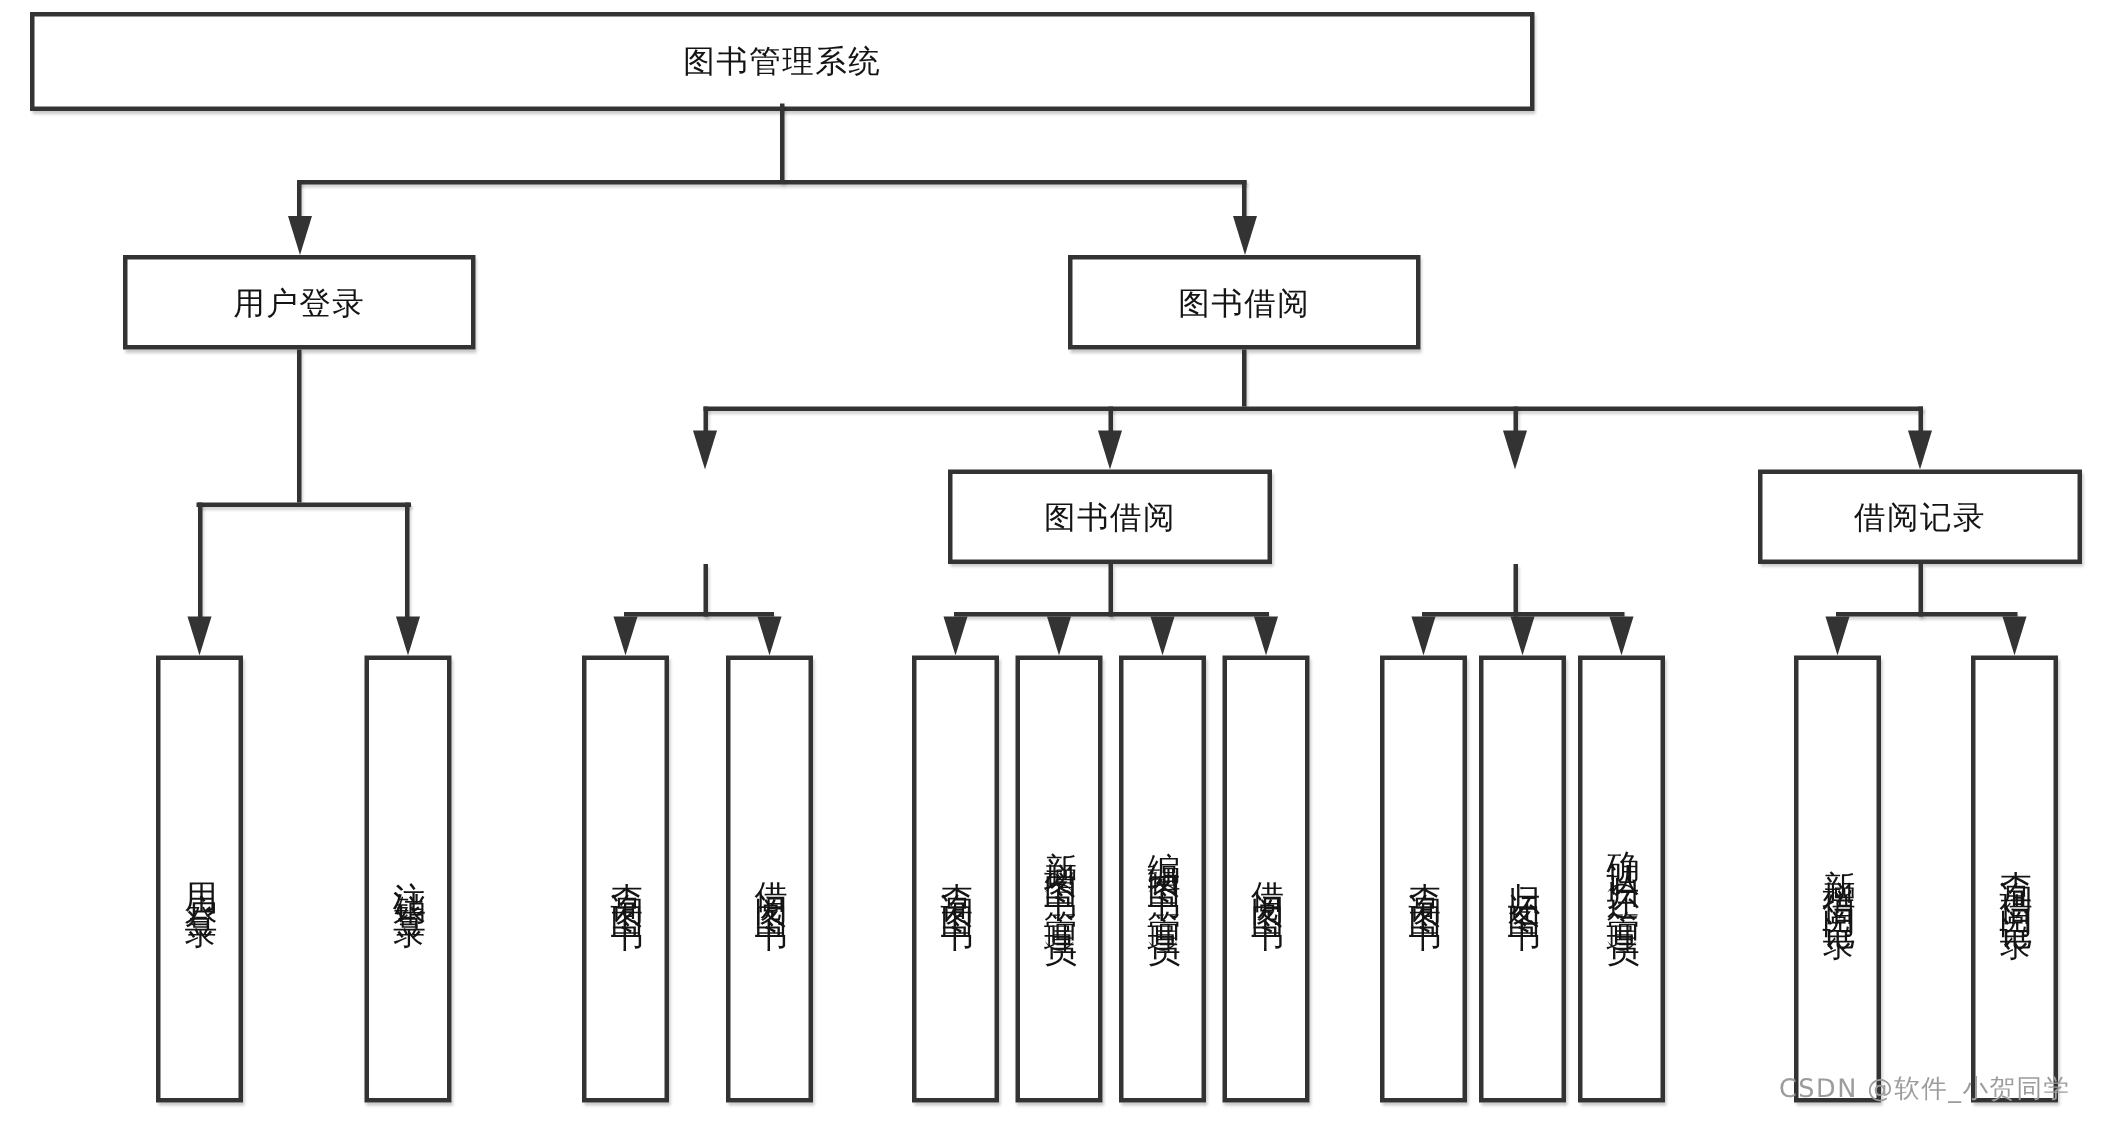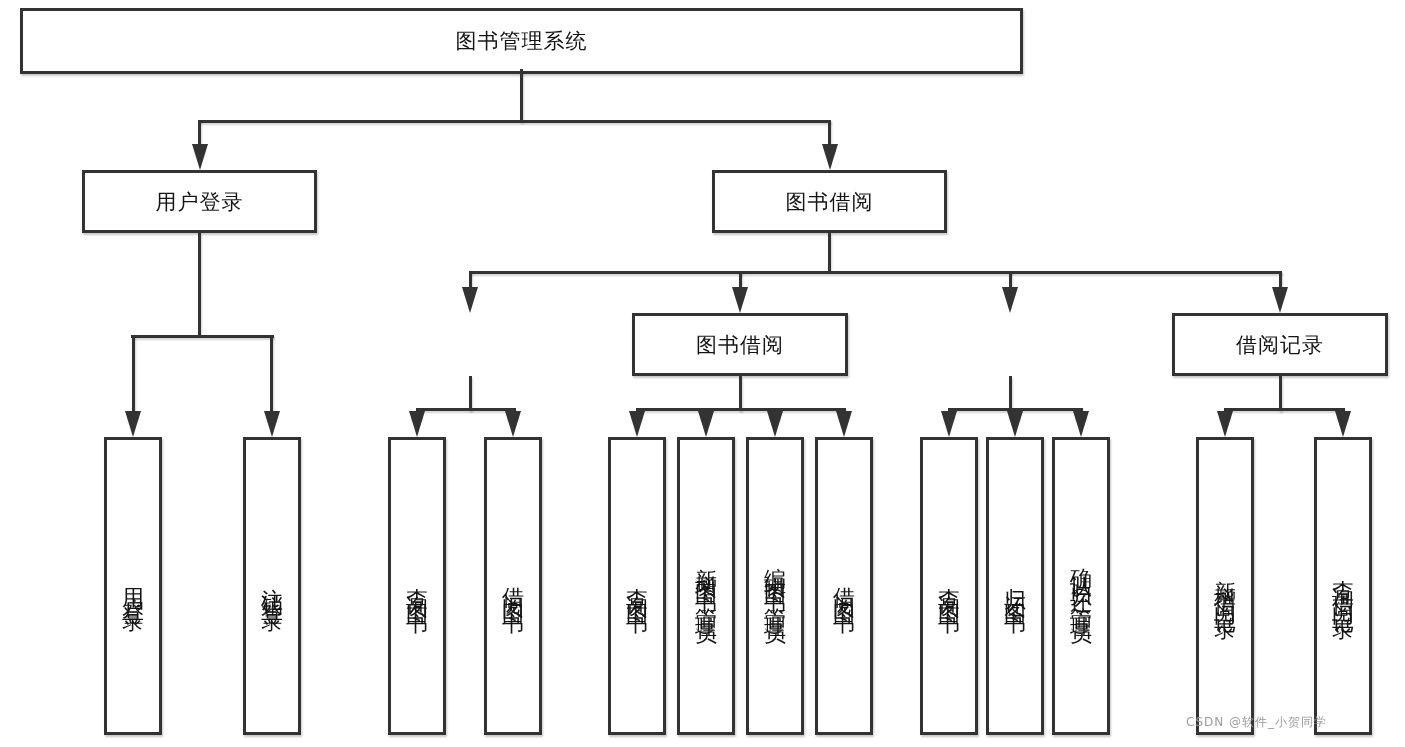--- a/index.html
+++ b/index.html
@@ -43,21 +43,21 @@
   .arrow{
     position:absolute;
     width:0;height:0;
     border-left:8px solid transparent;
     border-right:8px solid transparent;
     border-top:26px solid #333333;
   }
   .watermark{
     position:absolute;
     left:1186px;top:714px;
-    font-size:12px;
+    font-size:17px;
     color:#9c9c9c;
     letter-spacing:1px;
     white-space:nowrap;
   }
 </style>
 </head>
 <body>
 
 <div class="canvas">
 

